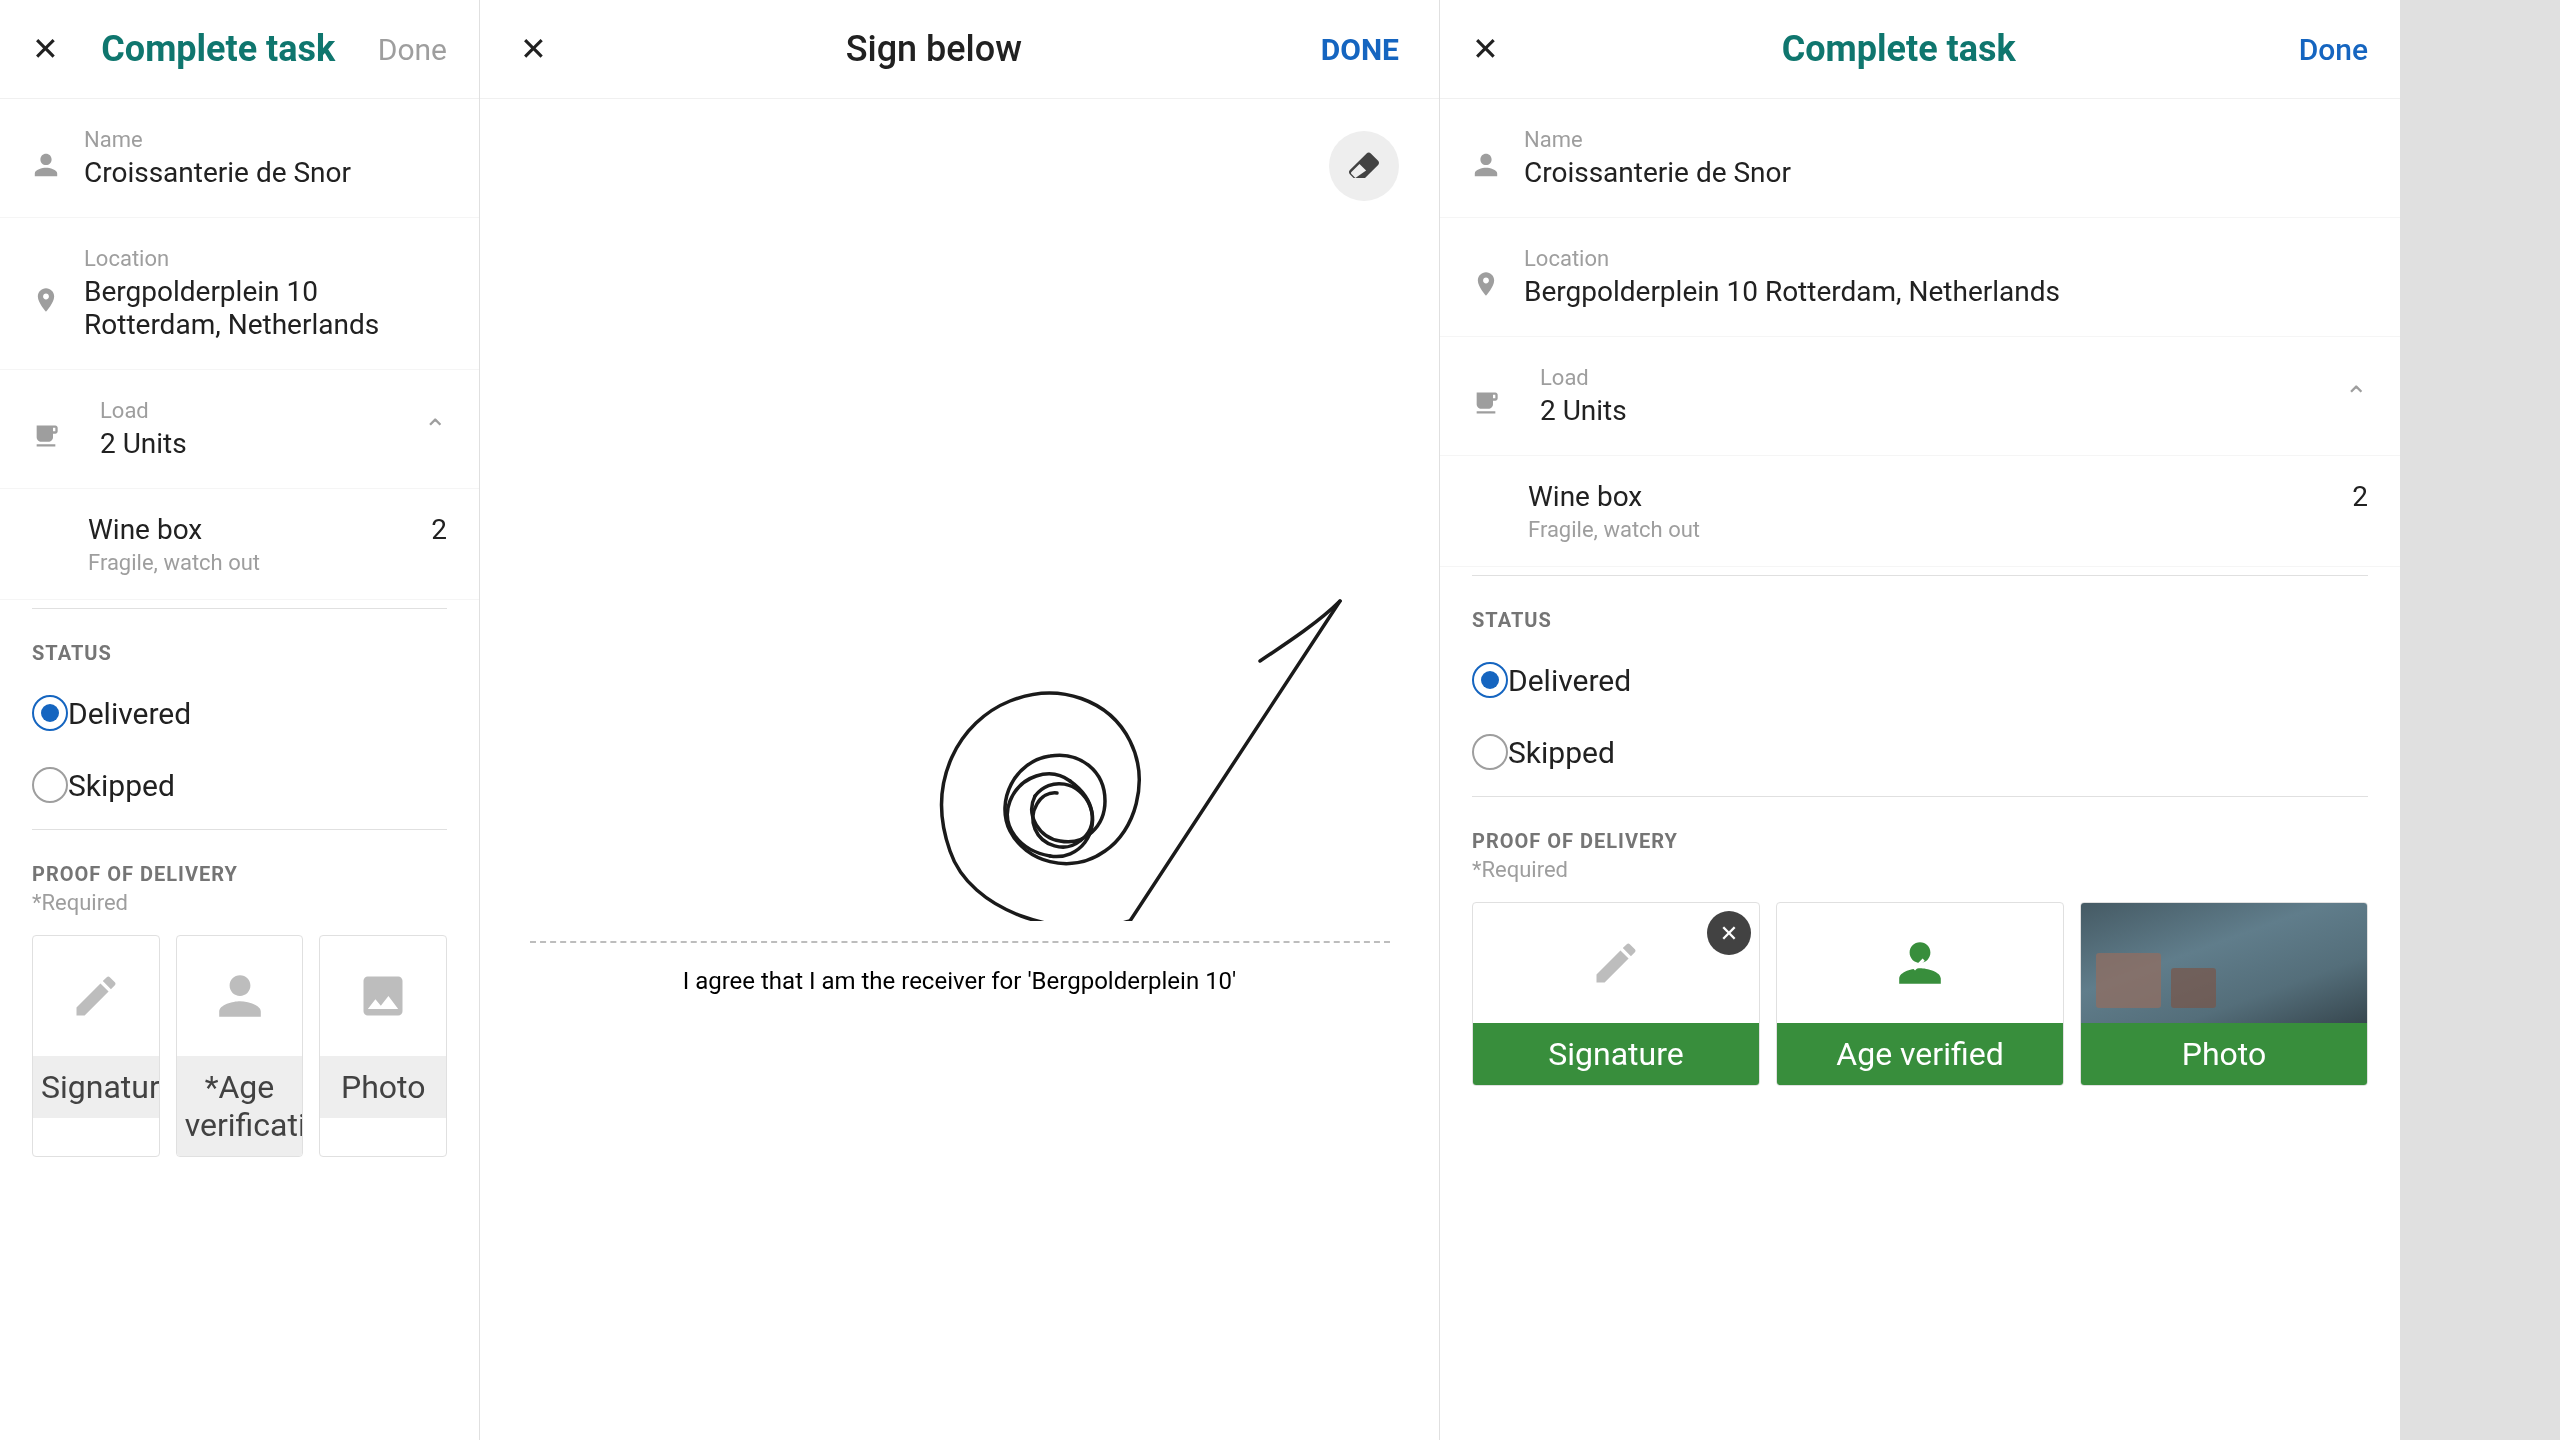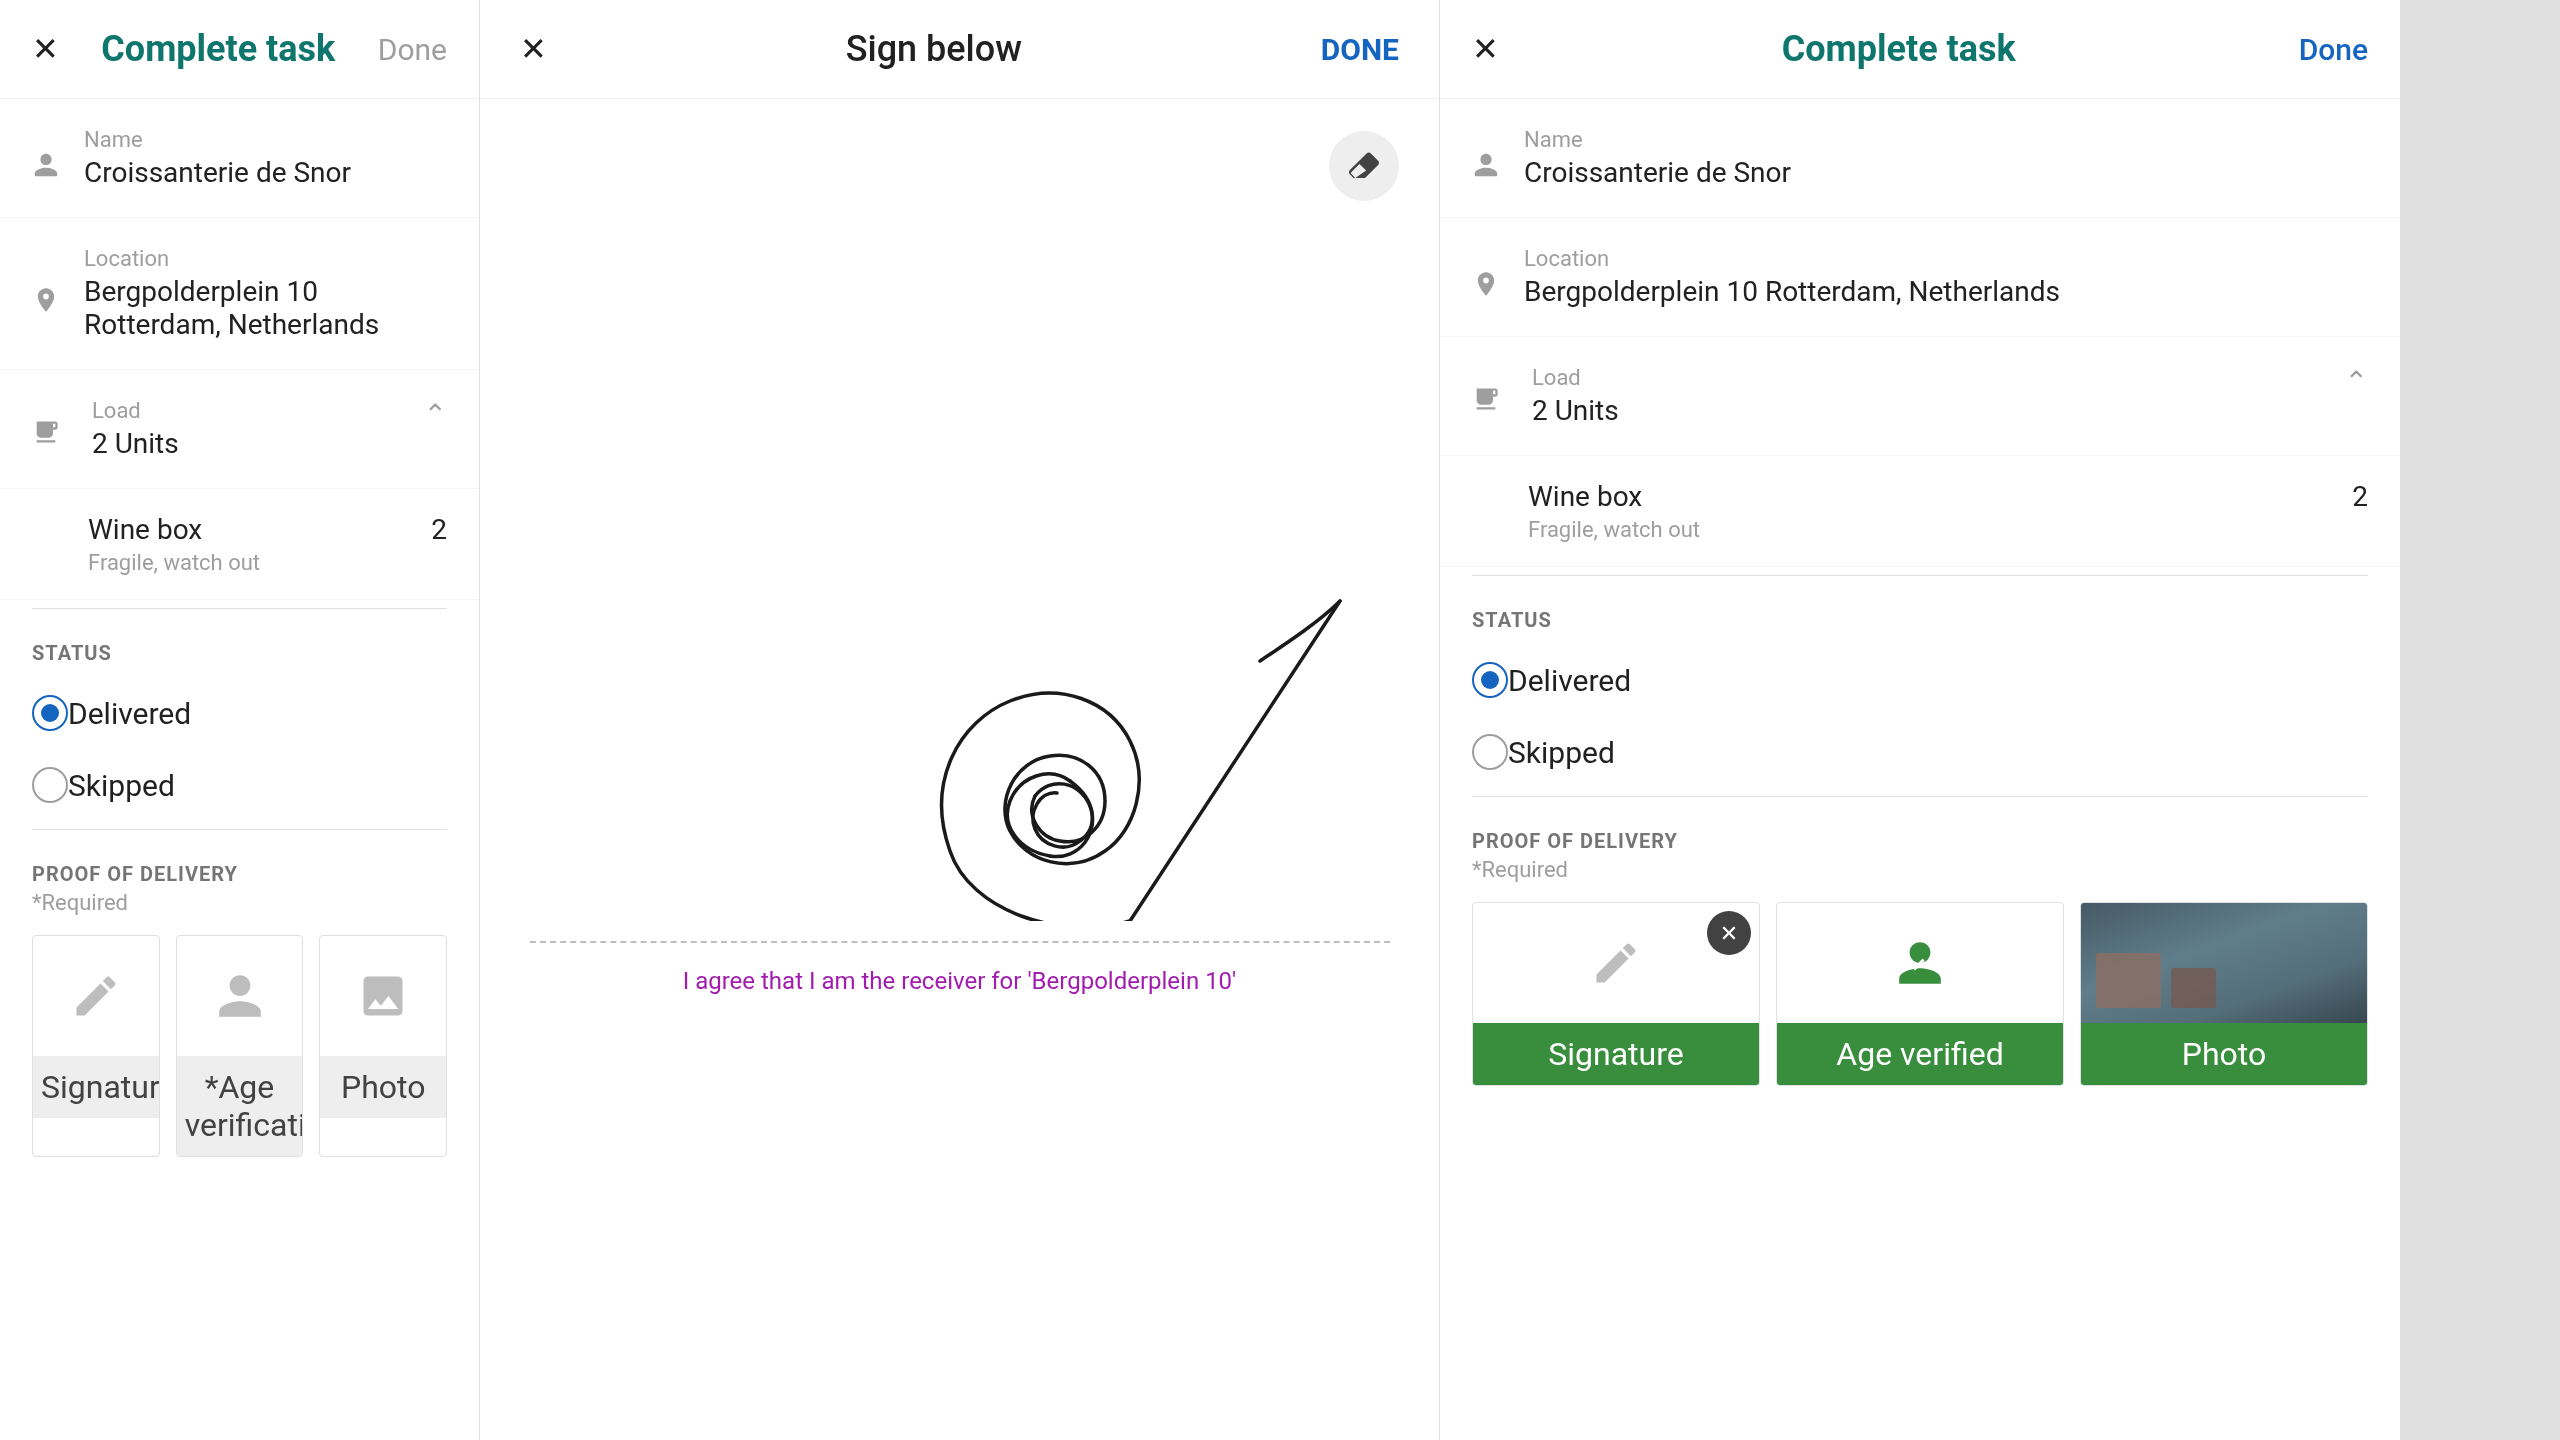--- a/index.html
+++ b/index.html
@@ -104,24 +104,24 @@
       margin-bottom: 4px;
     }
     .info-value {
       font-size: 28px;
       color: #212121;
     }
 
     
     .load-row {
       display: flex;
-      align-items: flex-start;
+      align-items: center;
       padding: 28px 32px;
       border-bottom: 1px solid #f5f5f5;
-      gap: 32px;
+      gap: 40px;
     }
 
     .load-row-content {
       flex: 1;
     }
 
     .chevron-icon {
       font-size: 28px;
       color: #9e9e9e;
       cursor: pointer;
@@ -325,21 +325,21 @@
     }
 
     .dashed-line {
       width: 100%;
       border-top: 2px dashed #bdbdbd;
       margin-bottom: 20px;
     }
 
     .sign-agreement {
       font-size: 24px;
-      color: #a21caf;
+      color: #000000;
       text-align: center;
       line-height: 1.5;
     }
 
     
     .badge-x {
       position: absolute;
       top: 8px;
       right: 8px;
       width: 44px;

